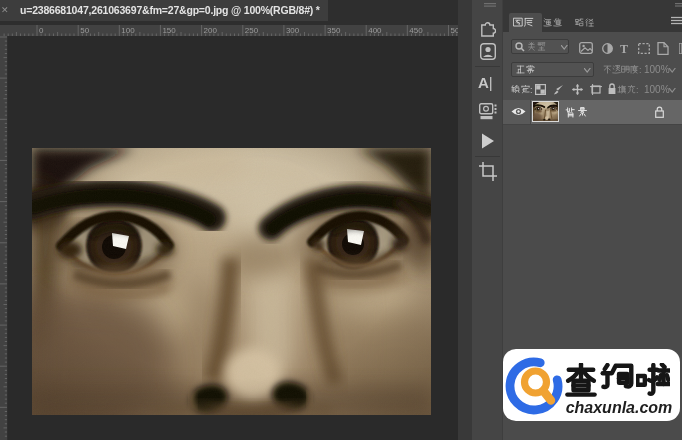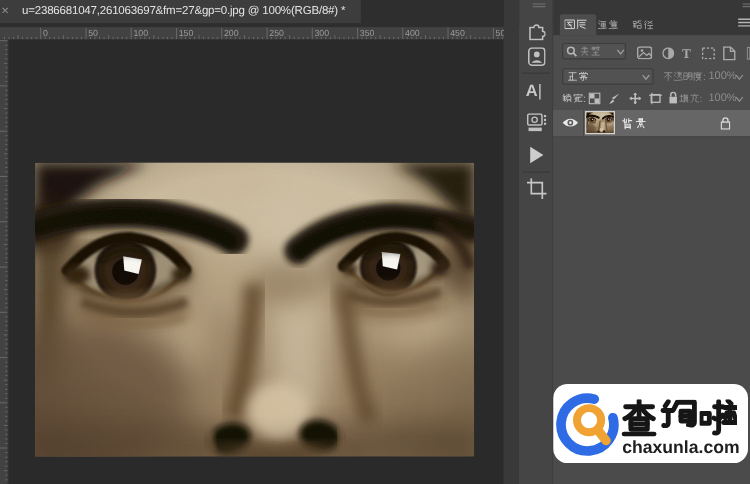--- a/index.html
+++ b/index.html
@@ -4,21 +4,21 @@
   html,body{margin:0;padding:0;width:682px;height:440px;overflow:hidden;background:#4c4c4c;font-family:"Liberation Sans",sans-serif;}
   .abs{position:absolute;}
   #stage{position:relative;width:682px;height:440px;}
 </style></head>
 <body>
 <div id="stage">
 
   <div class="abs" style="left:0;top:0;width:682px;height:25px;background:#2e2e2e;"></div>
   <div class="abs" style="left:0;top:0;width:328px;height:21px;background:#3d3d3d;"></div>
   <div class="abs" style="left:1px;top:5px;color:#8e8e8e;font-size:9px;">✕</div>
-  <div class="abs" style="left:20px;top:4px;width:320px;color:#e3e3e3;font-size:10.5px;font-weight:normal;letter-spacing:-0.2px;white-space:nowrap;">u=2386681047,261063697&amp;fm=27&amp;gp=0.jpg @ 100%(RGB/8#) *</div>
+  <div class="abs" style="left:20px;top:4px;width:320px;color:#e3e3e3;font-size:10.5px;font-weight:bold;letter-spacing:-0.2px;white-space:nowrap;">u=2386681047,261063697&amp;fm=27&amp;gp=0.jpg @ 100%(RGB/8#) *</div>
 
   <div class="abs" id="hruler" style="left:0;top:25px;width:460px;height:11px;background:#424242;border-bottom:1px solid #2f2f2f;">
     <svg width="460" height="11" style="position:absolute;left:0;top:0">
         <g stroke="#6e6e6e" stroke-width="0.8">
           <line x1="4.1" y1="8.5" x2="4.1" y2="11"></line>
           <line x1="8.2" y1="8.5" x2="8.2" y2="11"></line>
           <line x1="12.3" y1="8.5" x2="12.3" y2="11"></line>
           <line x1="16.4" y1="7.0" x2="16.4" y2="11"></line>
           <line x1="20.5" y1="8.5" x2="20.5" y2="11"></line>
           <line x1="24.7" y1="8.5" x2="24.7" y2="11"></line>
@@ -442,21 +442,21 @@
   <svg class="abs" style="left:505px;top:357px" width="58" height="58" viewBox="0 0 58 58">
 <path d="M 52.2 22.8 A 24 24 0 1 1 35.2 5.8" fill="none" stroke="#2e6be5" stroke-width="8.8" stroke-linecap="round"></path>
 <circle cx="30.5" cy="25" r="11" fill="none" stroke="#f0a232" stroke-width="7.2"></circle>
 <line x1="38.5" y1="34" x2="46" y2="43.5" stroke="#f0a232" stroke-width="8.5" stroke-linecap="round"></line>
 </svg>
   <svg class="abs" style="left:564px;top:363px;color:#161616" width="108" height="34">
       <use href="#c-cha2" x="0" y="0" width="34" height="34"></use>
       <use href="#c-xun2" x="36" y="0" width="34" height="34"></use>
       <use href="#c-la2" x="72" y="0" width="34" height="34"></use>
     </svg>
-  <div class="abs" style="left:563px;top:399px;width:112px;text-align:center;color:#1e1e1e;font-size:16px;font-weight:bold;letter-spacing:0px;">chaxunla.com</div>
+  <div class="abs" style="left:563px;top:399px;width:112px;text-align:center;color:#1e1e1e;font-size:16px;font-weight:bold;letter-spacing:0px;font-style:italic;">chaxunla.com</div>
 
 </div>
 
 <svg width="0" height="0" style="position:absolute">
 <defs>
 <linearGradient id="skin" x1="0" y1="0" x2="0" y2="1">
   <stop offset="0" stop-color="#c3b293"></stop>
   <stop offset="0.35" stop-color="#baa788"></stop>
   <stop offset="0.7" stop-color="#a79173"></stop>
   <stop offset="1" stop-color="#937b5d"></stop>

